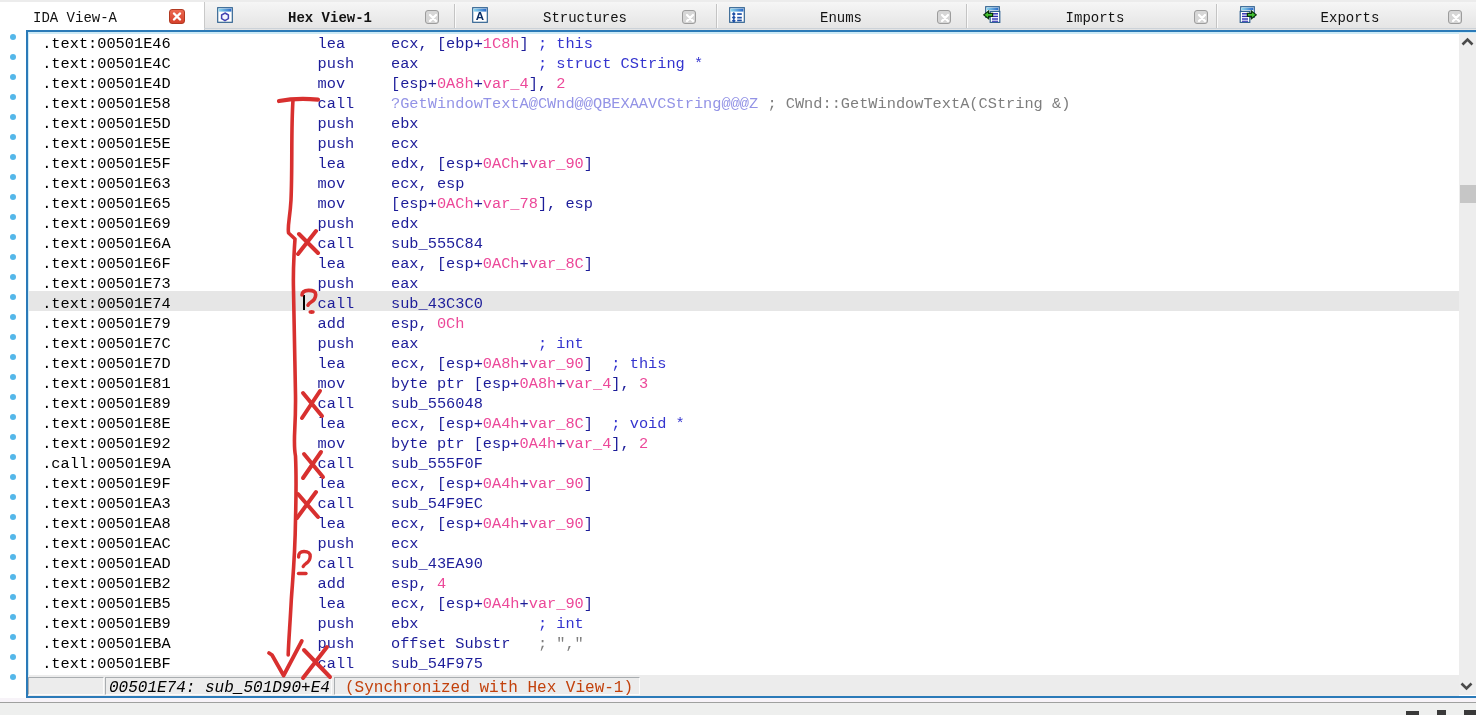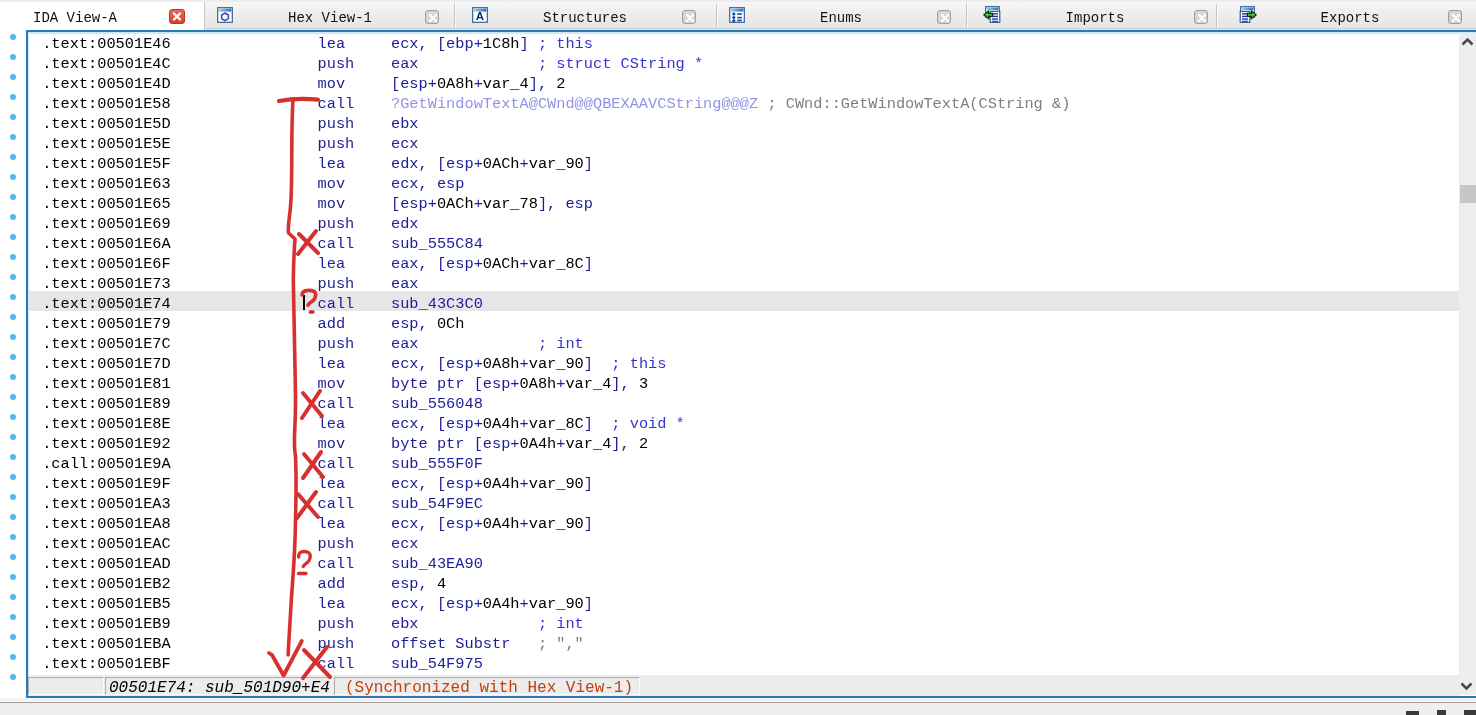--- a/index.html
+++ b/index.html
@@ -1,21 +1,21 @@
 <!DOCTYPE html>
 <html><head><meta charset="utf-8"><style>
 html,body{margin:0;padding:0;}
 body{width:1476px;height:715px;position:relative;background:#fff;overflow:hidden;
  font-family:"Liberation Mono",monospace;}
 .row{position:absolute;left:42.2px;height:20px;line-height:20px;font-size:15.3px;
  white-space:pre;color:#1c1c99;}
 .a{color:#000;}
 .k{color:#1c1c99;}
 .c{color:#3434cf;}
-.g{color:#000000;}
+.g{color:#ec4899;}
 .v{color:#9393e6;}
 .y{color:#7e7e7e;}
 .dot{position:absolute;left:9.7px;width:6.4px;height:6.4px;border-radius:50%;background:#54b7e9;}
 .tab-label{position:absolute;top:0;height:30px;line-height:36px;font-size:14px;color:#121212;
  text-align:center;white-space:nowrap;}
 .closebtn{position:absolute;top:10px;width:14px;height:14px;border-radius:3px;
  background:#d6d6d6;border:1px solid #9c9c9c;box-sizing:border-box;}
 .closebtn svg{position:absolute;left:1px;top:1px;}
 .cell{position:absolute;top:677px;height:18px;box-sizing:border-box;
  border-top:1px solid #a9adb0;border-left:1px solid #a9adb0;
@@ -34,21 +34,21 @@
 <div style="position:absolute;left:454px;top:4px;width:1px;height:25px;background:#c4c4c4;"></div>
 <div style="position:absolute;left:455px;top:4px;width:1px;height:25px;background:#fafafa;"></div>
 <div style="position:absolute;left:716px;top:4px;width:1px;height:25px;background:#c4c4c4;"></div>
 <div style="position:absolute;left:717px;top:4px;width:1px;height:25px;background:#fafafa;"></div>
 <div style="position:absolute;left:966px;top:4px;width:1px;height:25px;background:#c4c4c4;"></div>
 <div style="position:absolute;left:967px;top:4px;width:1px;height:25px;background:#fafafa;"></div>
 <div style="position:absolute;left:1216px;top:4px;width:1px;height:25px;background:#c4c4c4;"></div>
 <div style="position:absolute;left:1217px;top:4px;width:1px;height:25px;background:#fafafa;"></div>
 
 <div class="tab-label" style="left:33px;width:120px;text-align:left;">IDA View-A</div>
-<div class="tab-label" style="left:240px;width:180px;">Hex View-1</div>
+<div class="tab-label" style="left:240px;width:180px;font-weight:bold;">Hex View-1</div>
 <div class="tab-label" style="left:495px;width:180px;">Structures</div>
 <div class="tab-label" style="left:751px;width:180px;">Enums</div>
 <div class="tab-label" style="left:1005px;width:180px;">Imports</div>
 <div class="tab-label" style="left:1260px;width:180px;">Exports</div>
 
 <div style="position:absolute;left:204px;top:28.3px;width:1272px;height:1.2px;background:#ccd2d8;"></div>
 
 <div style="position:absolute;left:169px;top:9px;width:16px;height:15px;border-radius:3px;
  background:linear-gradient(#ec6a52,#d6402b);border:1px solid #b23a22;box-sizing:border-box;">
  <svg width="14" height="13" style="position:absolute;left:0;top:0;">

